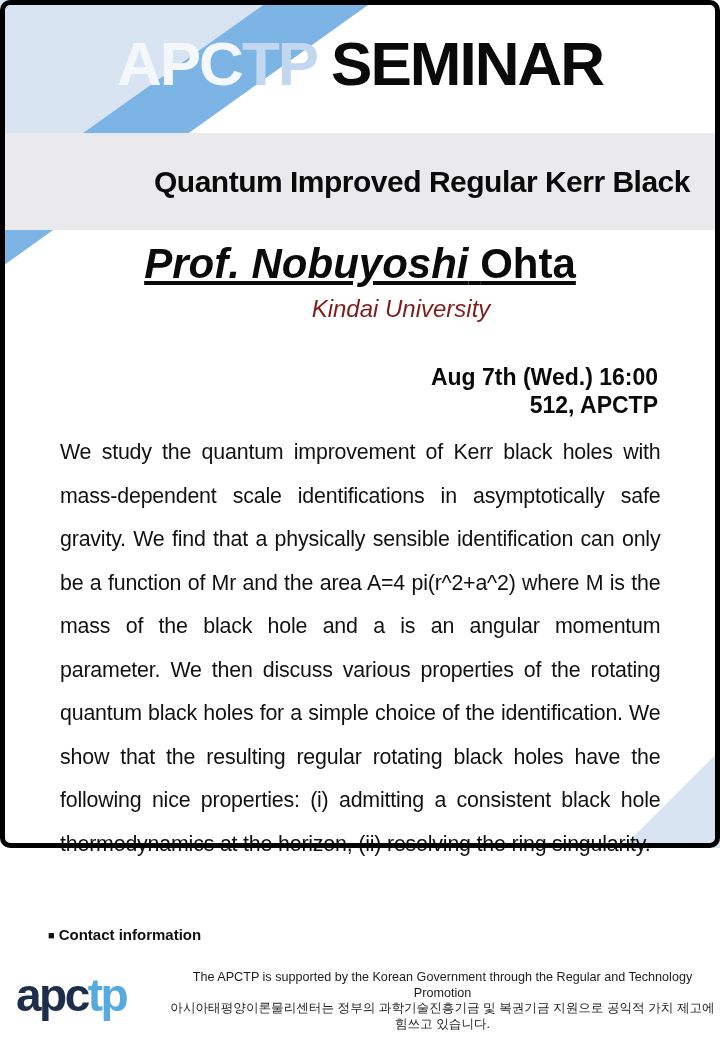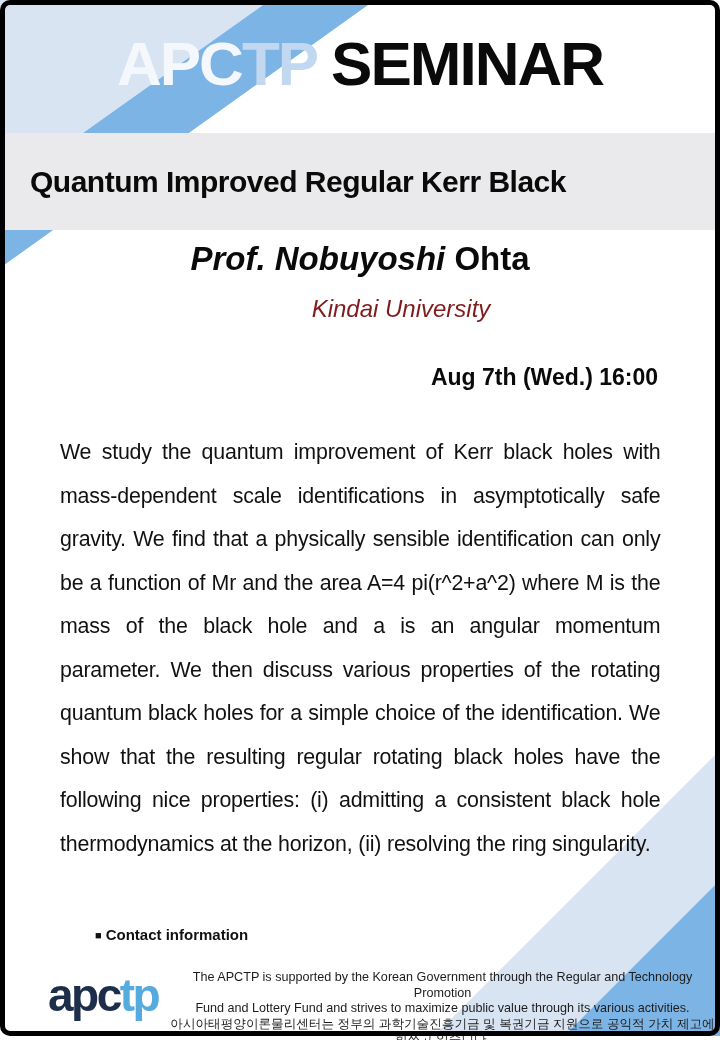--- a/index.html
+++ b/index.html
@@ -1,17 +1,17 @@
 <!DOCTYPE html>
 <html><head>
 <meta charset="utf-8">
 <style>
   html,body{margin:0;padding:0;background:#ffffff;}
   body{width:720px;height:1040px;overflow:hidden;font-family:"Liberation Sans",sans-serif;}
-  .poster{position:relative;width:720px;height:1036px;background:#ffffff;}
+  .poster{position:relative;width:720px;height:848px;background:#ffffff;}
 
   
   .deco{position:absolute;inset:0;z-index:0;}
   .deco-top-pale{background:#d9e4f2;clip-path:polygon(0 0,270px 0,0 192px);}
   .deco-top-medium{background:#7cb5e5;clip-path:polygon(270px 0,375px 0,0 268px,0 192px);}
   .deco-bottom-pale{background:#d9e4f2;clip-path:polygon(720px 750px,720px 880px,560px 1040px,430px 1040px);}
   .deco-bottom-medium{background:#7cb5e5;clip-path:polygon(720px 880px,720px 1040px,560px 1040px);}
 
   
   .gray-band{position:absolute;left:0;top:133px;width:720px;height:97px;background:#eaeaec;z-index:1;}
@@ -23,43 +23,43 @@
 
   
   .header{position:absolute;top:30px;left:0;width:720px;margin:0;text-align:center;
           font-size:62px;font-weight:bold;letter-spacing:-2px;line-height:1.1;white-space:nowrap;}
   .brand-light{color:#f4f8fd;}
   .brand-blue{color:#c2d8f0;}
   .header .word{color:#0a0a0a;margin-left:14px;}
 
   
   .talk-title{position:absolute;top:133px;left:30px;width:660px;height:97px;display:flex;flex-direction:column;
-              justify-content:center;text-align:left;font-weight:bold;color:#0a0a0a;
+              justify-content:center;text-align:right;font-weight:bold;color:#0a0a0a;
               font-size:30px;line-height:44px;letter-spacing:-0.5px;}
 
   
-  .speaker{position:absolute;top:240px;left:0;width:720px;text-align:center;font-size:33px;font-weight:bold;color:#0a0a0a;}
+  .speaker{position:absolute;top:240px;left:0;width:720px;text-align:center;font-size:42px;font-weight:bold;color:#0a0a0a;text-decoration:underline;}
   .speaker .it{font-style:italic;}
   .affiliation{position:absolute;top:295px;left:0;width:720px;text-align:center;font-size:24px;font-style:italic;color:#7f1d1d;padding-left:41px;}
 
   
   .event-block{position:absolute;top:363px;right:62px;text-align:right;font-size:23px;font-weight:bold;color:#0a0a0a;line-height:28px;}
 
   
   .abstract{position:absolute;top:430px;left:60px;width:632px;transform:scaleX(0.95);transform-origin:left top;
             font-size:22.5px;line-height:43.5px;letter-spacing:-0.2px;color:#111;text-align:justify;}
 
   
-  .contact{position:absolute;left:48px;top:924px;font-size:15px;color:#111;line-height:22px;margin-left:47px;}
+  .contact{position:absolute;left:48px;top:924px;font-size:15px;color:#111;line-height:22px;}
   .contact .head{font-weight:bold;}
   .contact .sq{font-size:11px;vertical-align:1px;margin-right:4px;}
   .contact a{color:#1f87c9;text-decoration:underline;}
 
   
-  .logo{position:absolute;left:16px;top:972px;font-size:46px;font-weight:bold;letter-spacing:-2.5px;line-height:1;margin-left:32px;}
+  .logo{position:absolute;left:16px;top:972px;font-size:46px;font-weight:bold;letter-spacing:-2.5px;line-height:1;}
   .logo .p1{color:#1d2e4a;}
   .logo .p2{color:#55aade;}
   .footer-text{position:absolute;left:170px;top:970px;width:545px;text-align:center;font-size:12.6px;line-height:15.5px;color:#1c1c1c;}
 </style>
 </head>
 <body>
 
 <div class="poster">
 
   <div class="deco deco-top-pale"></div>
@@ -77,32 +77,32 @@
       <span>Quantum Improved Regular Kerr Black</span>
     </div>
 
     <div class="speaker"><span class="it">Prof. Nobuyoshi</span>
       <span>Ohta</span></div>
 
     <div class="affiliation">Kindai University</div>
 
     <div class="event-block">
       <div>Aug 7th (Wed.) 16:00</div>
+      <div>512, APCTP</div>
     </div>
 
     <div class="abstract">We study the quantum improvement of Kerr black holes with mass-dependent scale identifications in asymptotically safe gravity. We find that a physically sensible identification can only be a function of Mr and the area A=4 pi(r^2+a^2) where M is the mass of the black hole and a is an angular momentum parameter. We then discuss various properties of the rotating quantum black holes for a simple choice of the identification. We show that the resulting regular rotating black holes have the following nice properties: (i) admitting a consistent black hole thermodynamics at the horizon, (ii) resolving the ring singularity.</div>
 
     <div class="contact">
       <div class="head"><span class="sq">■</span><span>Contact information</span></div>
     </div>
 
     <div class="logo"><span class="p1">apc</span><span class="p2">tp</span></div>
 
     <div class="footer-text">
       <div>The APCTP is supported by the Korean Government through the Regular and Technology Promotion</div>
-      <div>Fund and Lottery Fund and strives to maximize public value through its various activities.</div>
       <div>아시아태평양이론물리센터는 정부의 과학기술진흥기금 및 복권기금 지원으로 공익적 가치 제고에 힘쓰고 있습니다.</div>
     </div>
 
   </div>
 
   <div class="frame"></div>
 </div>
 
 </body></html>

